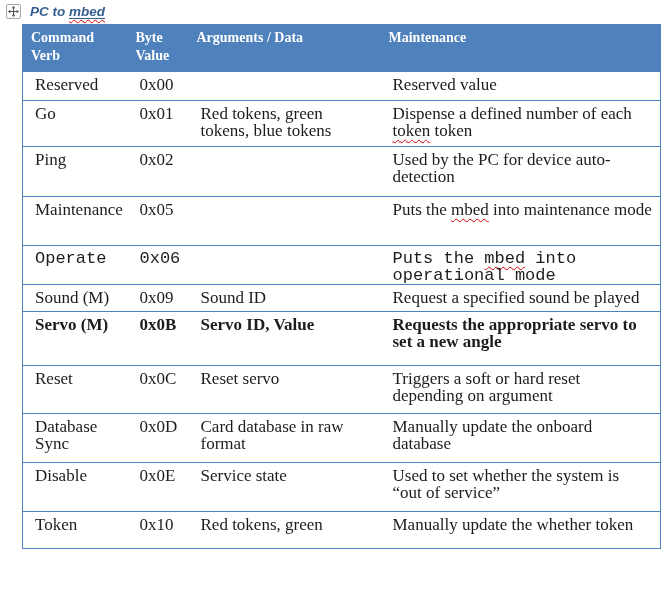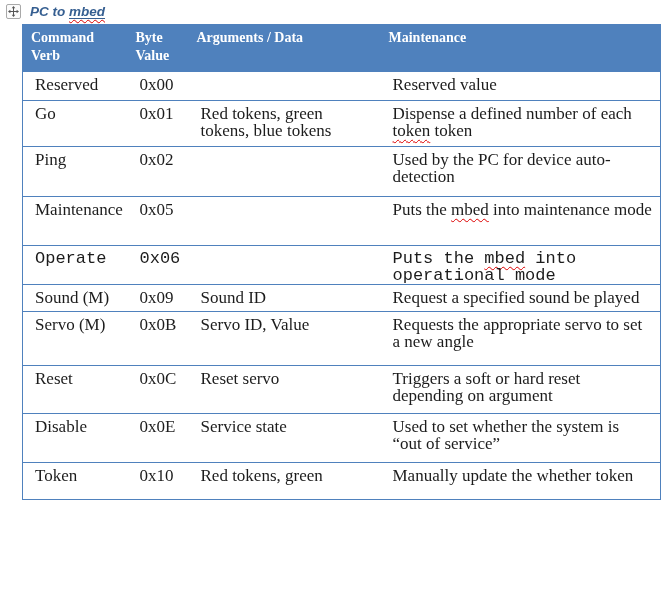--- a/index.html
+++ b/index.html
@@ -128,31 +128,37 @@
           <td class="c2">0x06</td>
           <td class="c3"></td>
           <td class="c4">Puts the <span class="squiggle">mbed</span> into operational mode</td>
         </tr>
         <tr style="height: 27px;">
           <td class="c1">Sound (M)</td>
           <td class="c2">0x09</td>
           <td class="c3">Sound ID</td>
           <td class="c4">Request a specified sound be played</td>
         </tr>
-        <tr style="height: 54px;">
+        <tr style="height: 54px; font-weight: bold;">
           <td class="c1">Servo (M)</td>
           <td class="c2">0x0B</td>
           <td class="c3">Servo ID, Value</td>
           <td class="c4">Requests the appropriate servo to set a new angle</td>
         </tr>
         <tr style="height: 48px;">
           <td class="c1">Reset</td>
           <td class="c2">0x0C</td>
           <td class="c3">Reset servo</td>
           <td class="c4">Triggers a soft or hard reset depending on argument</td>
+        </tr>
+        <tr style="height: 49px;">
+          <td class="c1">Database Sync</td>
+          <td class="c2">0x0D</td>
+          <td class="c3">Card database in raw format</td>
+          <td class="c4">Manually update the onboard database</td>
         </tr>
         <tr style="height: 49px;">
           <td class="c1">Disable</td>
           <td class="c2">0x0E</td>
           <td class="c3">Service state</td>
           <td class="c4">Used to set whether the system is “out of service”</td>
         </tr>
         <tr style="height: 37px;">
           <td class="c1">Token</td>
           <td class="c2">0x10</td>

